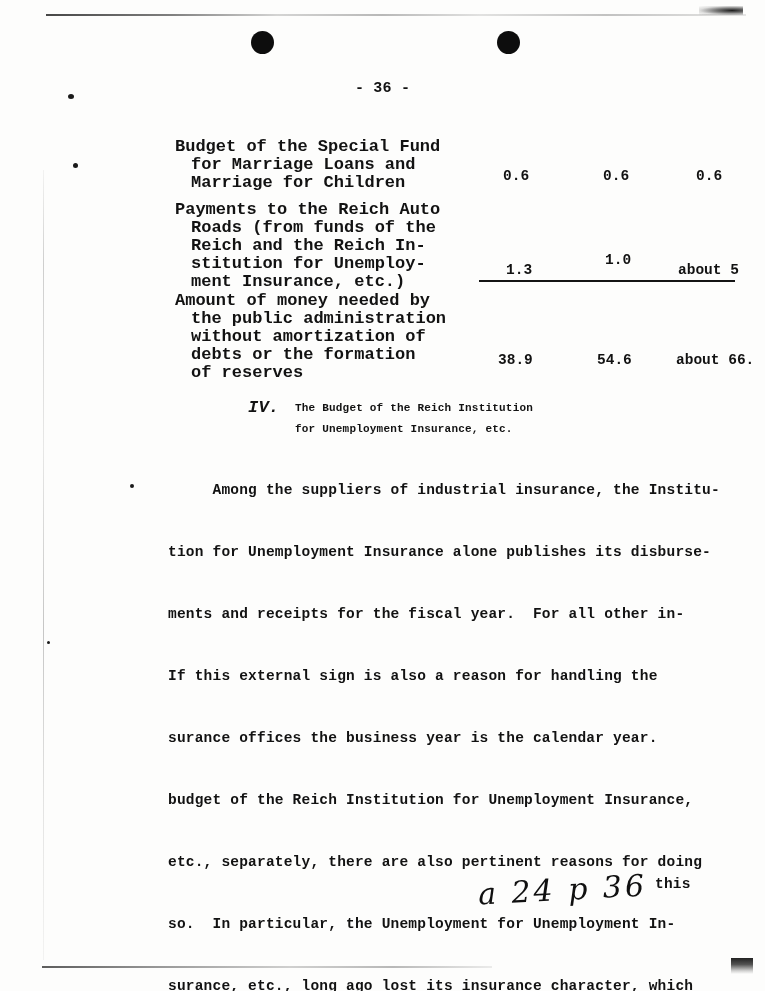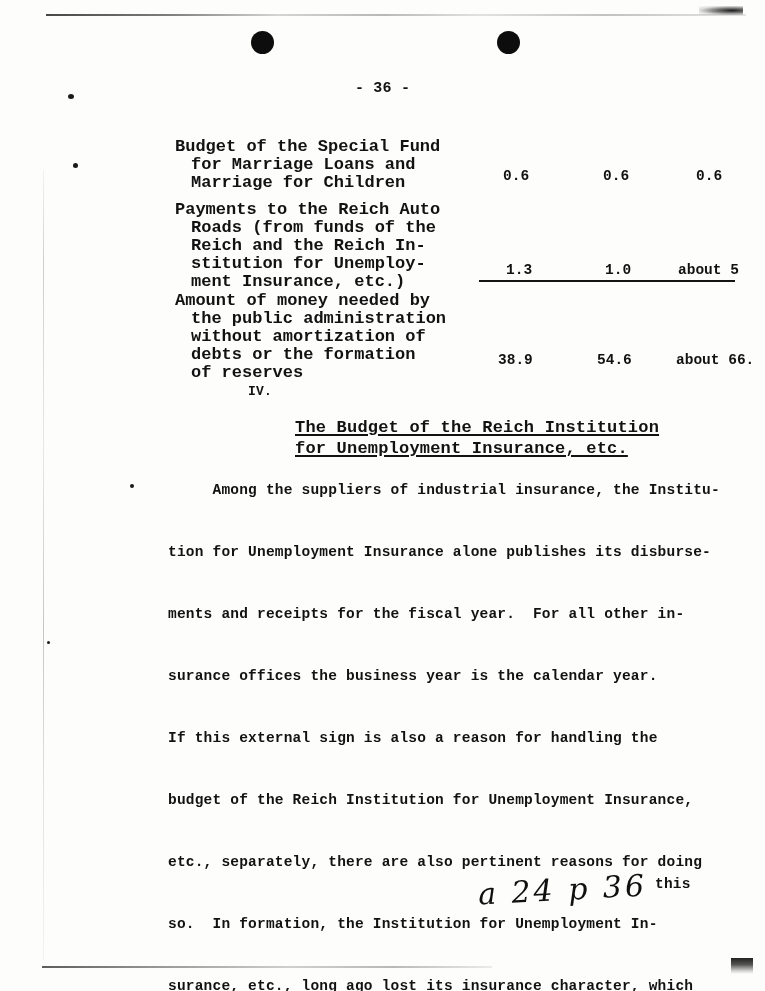--- a/index.html
+++ b/index.html
@@ -135,32 +135,31 @@
   }
   .underline-rule {
     position: absolute;
     height: 2px;
     background: #141414;
   }
 
   
   #section-number {
     left: 248px;
-    top: 384px;
-    font-size: 13px;
+    top: 398px;
+    font-size: 17px;
+    font-style: italic;
   }
   #section-heading {
     left: 295px;
     top: 398px;
-    font-size: 17px;
+    font-size: 11px;
     line-height: 21px;
-    text-decoration: underline;
     text-underline-offset: 2px;
     text-decoration-thickness: 1.6px;
-    margin-top: 19px;
   }
 
   
   #body-paragraph {
     left: 168px;
     top: 443px;
     width: 580px;
     font-size: 14.5px;
   }
   #body-paragraph .bline {
@@ -216,46 +215,46 @@
     <div>
       <div class="row-label" style="top:138px;"><span>Budget of the Special Fund</span><br><span style="padding-left:16px; display:inline-block;">for Marriage Loans and</span><br><span style="padding-left:16px; display:inline-block;">Marriage for Children</span></div>
       <div class="val" style="left:490px; top:168px;">0.6</div>
       <div class="val" style="left:590px; top:168px;">0.6</div>
       <div class="val" style="left:683px; top:168px;">0.6</div>
     </div>
 
     <div>
       <div class="row-label" style="top:201px;"><span>Payments to the Reich Auto</span><br><span style="padding-left:16px; display:inline-block;">Roads (from funds of the</span><br><span style="padding-left:16px; display:inline-block;">Reich and the Reich In-</span><br><span style="padding-left:16px; display:inline-block;">stitution for Unemploy-</span><br><span style="padding-left:16px; display:inline-block;">ment Insurance, etc.)</span></div>
       <div class="val" style="left:493px; top:262px;">1.3</div>
-      <div class="val" style="left:592px; top:262px;">1.0</div>
+      <div class="val" style="left:592px; top:252px;">1.0</div>
       <div class="val" style="left:665px; top:262px;">about 5</div>
       <div class="underline-rule" style="left:479px; top:280px; width:256px;"></div>
     </div>
 
     <div>
       <div class="row-label" style="top:292px;"><span>Amount of money needed by</span><br><span style="padding-left:16px; display:inline-block;">the public administration</span><br><span style="padding-left:16px; display:inline-block;">without amortization of</span><br><span style="padding-left:16px; display:inline-block;">debts or the formation</span><br><span style="padding-left:16px; display:inline-block;">of reserves</span></div>
       <div class="val" style="left:485px; top:352px;">38.9</div>
       <div class="val" style="left:584px; top:352px;">54.6</div>
       <div class="val" style="left:663px; top:352px;">about 66.</div>
     </div>
   </div>
 
   <div class="typed" id="section-number">IV.</div>
 
   <div class="typed" id="section-heading"><span>The Budget of the Reich Institution</span><br><span>for Unemployment Insurance, etc.</span></div>
 
   <div class="typed" id="body-paragraph">
     <span class="bline">     Among the suppliers of industrial insurance, the Institu-</span>
     <span class="bline">tion for Unemployment Insurance alone publishes its disburse-</span>
     <span class="bline">ments and receipts for the fiscal year.  For all other in-</span>
+    <span class="bline">If this external sign is also a reason for handling the</span>
     <span class="bline">surance offices the business year is the calendar year.</span>
-    <span class="bline">If this external sign is also a reason for handling the</span>
     <span class="bline">budget of the Reich Institution for Unemployment Insurance,</span>
     <span class="bline">etc., separately, there are also pertinent reasons for doing</span>
-    <span class="bline">so.  In formation, the Institution for Unemployment In-</span>
+    <span class="bline">so.  In particular, the Unemployment for Unemployment In-</span>
     <span class="bline">surance, etc., long ago lost its insurance character, which</span>
     
     
     
     
     
   </div>
 
   <div class="typed" id="trailing-word">this</div>
 

